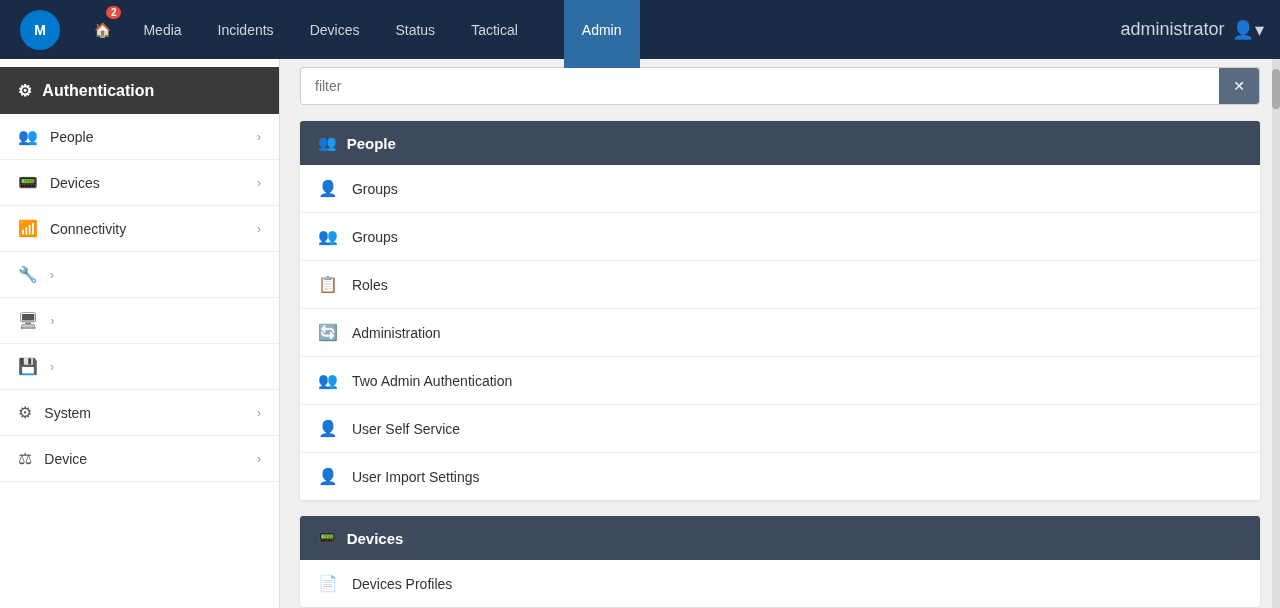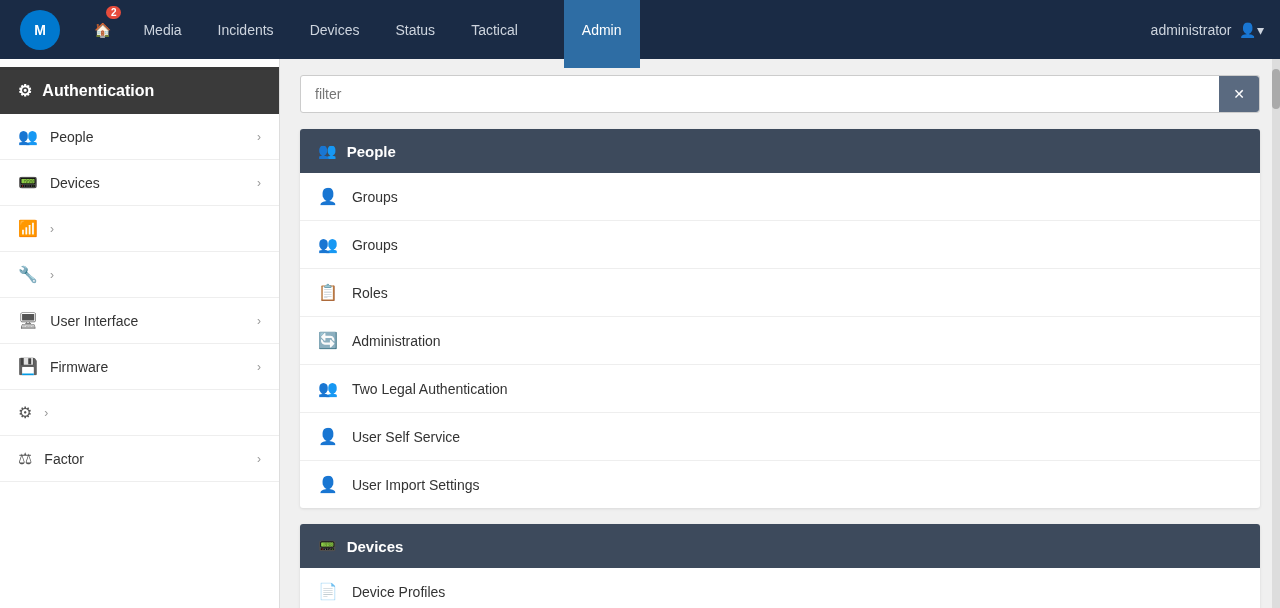--- a/index.html
+++ b/index.html
@@ -57,21 +57,21 @@
       color: #fff;
       margin-left: 28px;
     }
     .nav-right {
       margin-left: auto;
       display: flex;
       align-items: center;
       padding-right: 16px;
       color: #cdd4de;
       cursor: pointer;
-      font-size: 14px;
+      font-size: 18px;
     }
     .nav-right .avatar-icon { margin-left: 8px; }
 
     
     .main-layout {
       display: flex;
       height: calc(608px - 59px);
     }
 
     
@@ -103,21 +103,21 @@
       font-size: 14px;
     }
     .sidebar-item .item-icon { margin-right: 12px; color: #555; font-size: 16px; }
     .sidebar-item .item-label { flex: 1; }
     .sidebar-item .chevron { color: #999; font-size: 12px; }
 
     
     .content {
       flex: 1;
       overflow-y: auto;
-      padding: 16px 20px;
+      padding: 8px 20px;
       background: #f0f0f0;
     }
     .filter-bar {
       display: flex;
       align-items: center;
       background: #fff;
       border: 1px solid #ccc;
       border-radius: 3px;
       margin-bottom: 16px;
     }
@@ -245,43 +245,43 @@
       <span class="item-label">People</span>
       <span class="chevron">›</span>
     </div>
     <div class="sidebar-item">
       <span class="item-icon">📟</span>
       <span class="item-label">Devices</span>
       <span class="chevron">›</span>
     </div>
     <div class="sidebar-item">
       <span class="item-icon">📶</span>
+      <span class="item-label">Connectivity</span>
       <span class="chevron">›</span>
     </div>
     <div class="sidebar-item">
       <span class="item-icon">🔧</span>
       <span class="chevron">›</span>
     </div>
     <div class="sidebar-item">
       <span class="item-icon">🖥</span>
-      <span class="item-label">User Interface</span>
       <span class="chevron">›</span>
     </div>
     <div class="sidebar-item">
       <span class="item-icon">💾</span>
-      <span class="item-label">Firmware</span>
       <span class="chevron">›</span>
     </div>
     <div class="sidebar-item">
       <span class="item-icon">⚙</span>
+      <span class="item-label">System</span>
       <span class="chevron">›</span>
     </div>
     <div class="sidebar-item">
       <span class="item-icon">⚖</span>
-      <span class="item-label">Factor</span>
+      <span class="item-label">Device</span>
       <span class="chevron">›</span>
     </div>
   </div>
 
   <div class="content">
 
     <div class="filter-bar">
       <input class="filter-input" type="text" placeholder="filter" style="">
       <button class="filter-clear">✕</button>
     </div>
@@ -302,40 +302,40 @@
       <div class="section-item">
         <span class="item-icon">📋</span>
         <span>Roles</span>
       </div>
       <div class="section-item">
         <span class="item-icon">🔄</span>
         <span>Administration</span>
       </div>
       <div class="section-item">
         <span class="item-icon">👥</span>
-        <span>Two Legal Authentication</span>
+        <span>Two Admin Authentication</span>
       </div>
       <div class="section-item">
         <span class="item-icon">👤</span>
         <span>User Self Service</span>
       </div>
       <div class="section-item">
         <span class="item-icon">👤</span>
         <span>User Import Settings</span>
       </div>
     </div>
 
     <div class="section-card">
       <div class="section-header">
         <span>📟</span>
         <span>Devices</span>
       </div>
       <div class="section-item">
         <span class="item-icon">📄</span>
-        <span>Device Profiles</span>
+        <span>Devices Profiles</span>
       </div>
     </div>
 
   </div>
 
   <div class="scroll-hint">
     <div class="scroll-thumb"></div>
   </div>
 
 </div>

